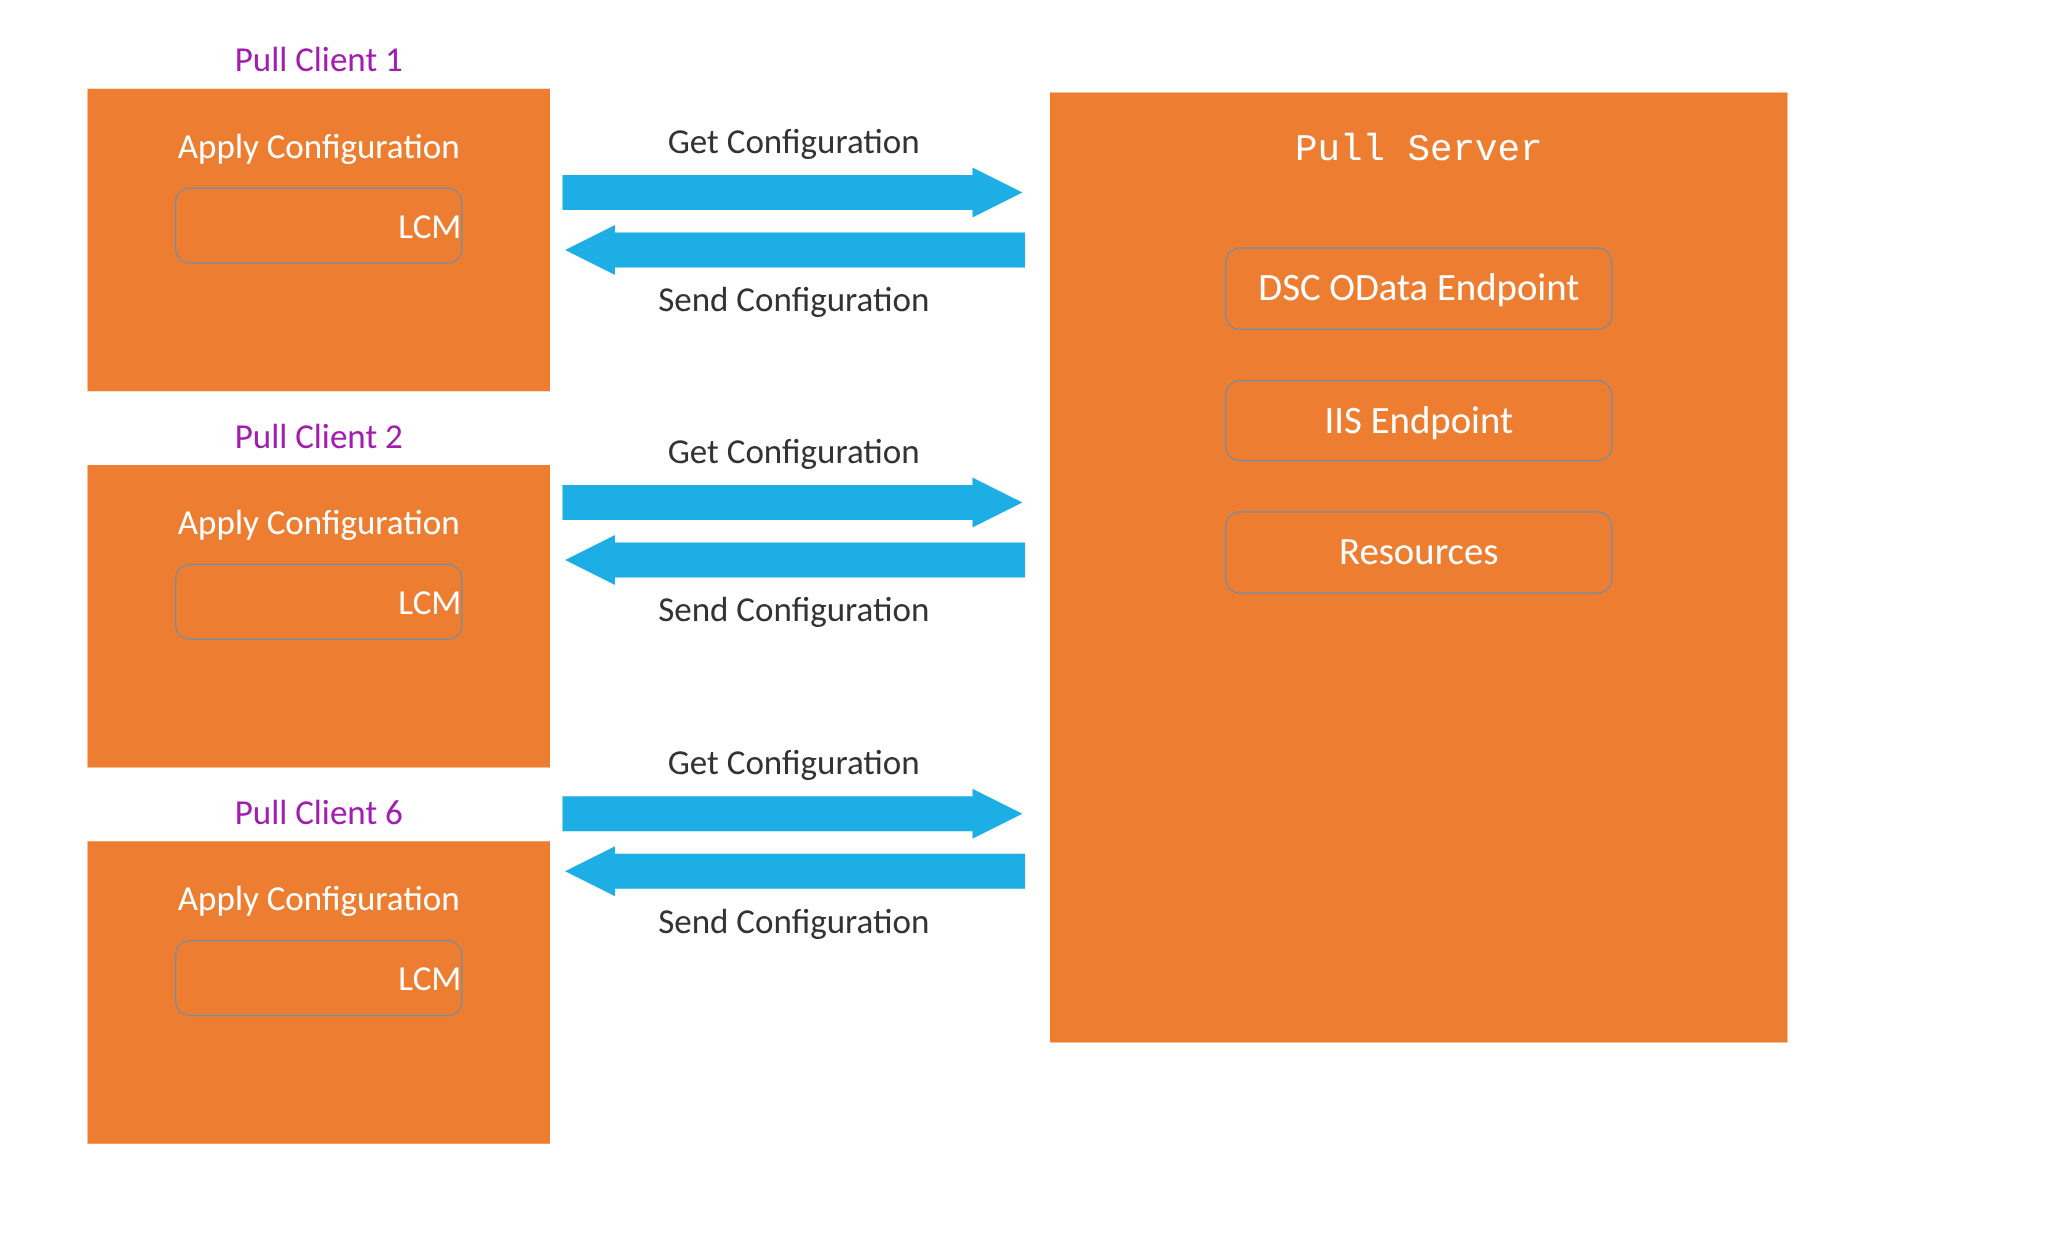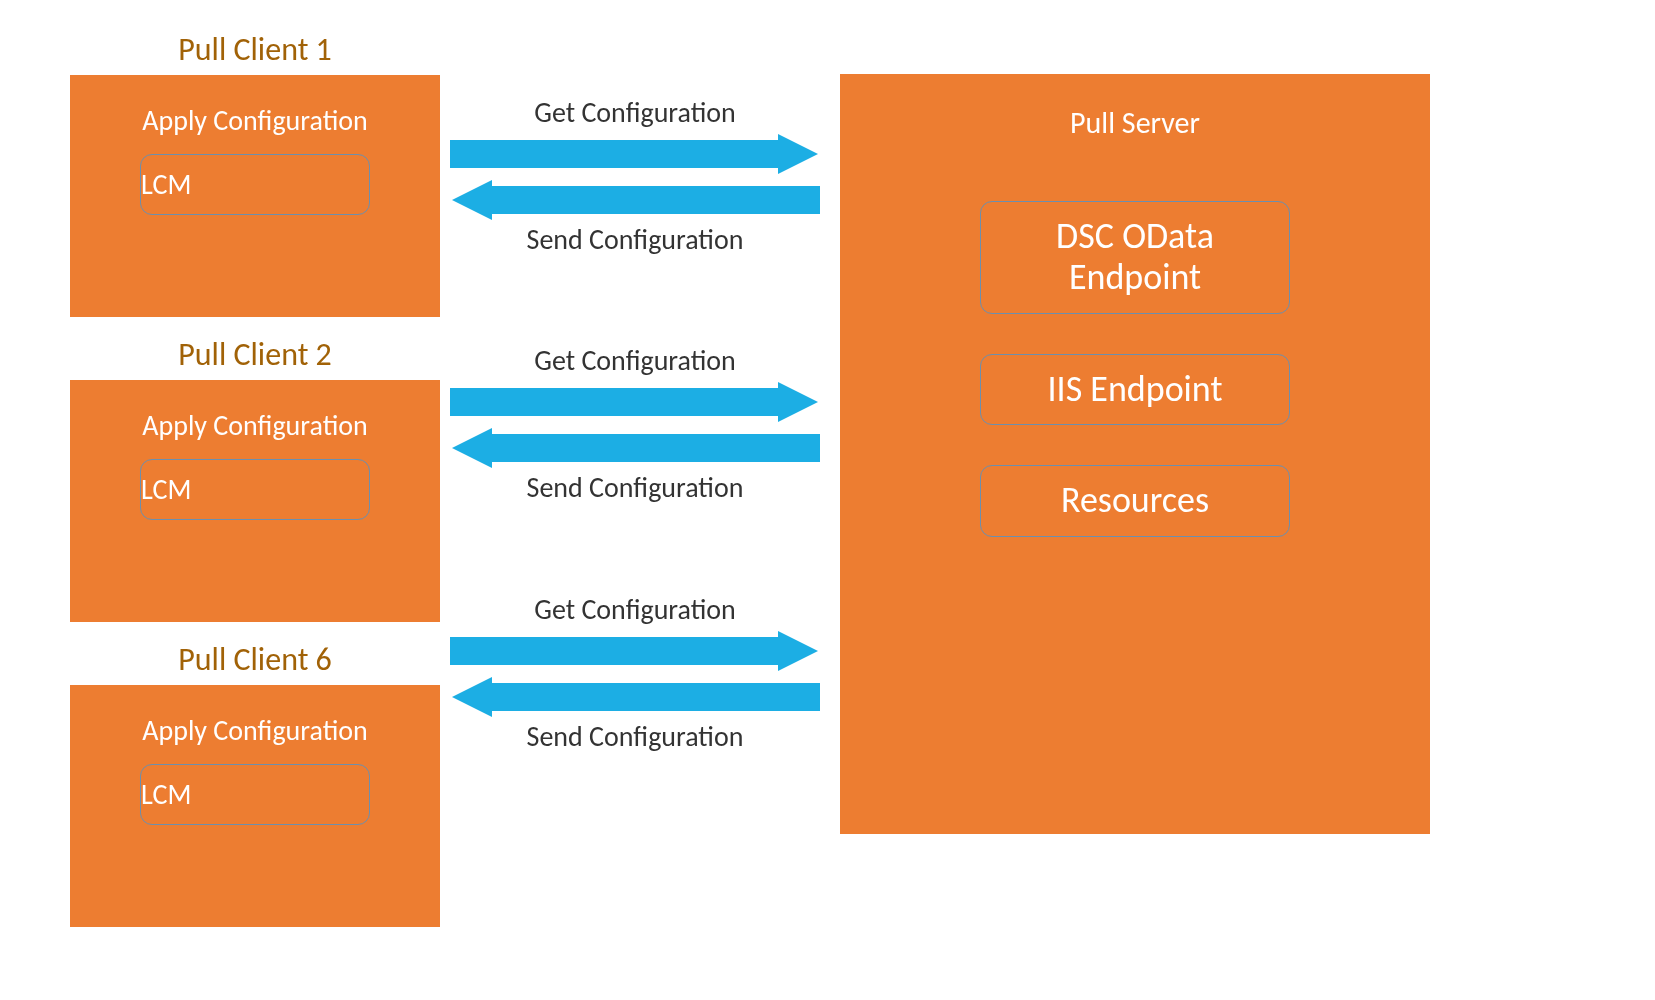--- a/index.html
+++ b/index.html
@@ -21,22 +21,22 @@
     
     .clients-col {
       width: 370px;
       display: flex;
       flex-direction: column;
     }
     .client-group {
       margin-bottom: 18px;
     }
     .client-title {
-      font-size: 32px;
-      color: #a16207;
+      font-size: 28px;
+      color: #a21caf;
       text-align: center;
       margin-bottom: 6px;
     }
     .client-box {
       background: #ed7d31;
       width: 100%;
       height: 242px;
       padding: 28px 20px 24px 20px;
       display: flex;
       flex-direction: column;
@@ -47,21 +47,21 @@
       font-size: 28px;
       margin-bottom: 16px;
     }
     .lcm-box {
       border: 1px solid #6c8fae;
       border-radius: 12px;
       color: #fff;
       font-size: 28px;
       padding: 12px 0;
       width: 230px;
-      text-align: left;
+      text-align: right;
     }
     
     .arrows-col {
       width: 390px;
       display: flex;
       flex-direction: column;
       padding-top: 65px;
     }
     .arrow-pair {
       height: 250px;
@@ -129,26 +129,27 @@
       height: 760px;
       padding: 30px 54px 30px 54px;
       display: flex;
       flex-direction: column;
       align-items: center;
     }
     .server-title {
       color: #fff;
       font-size: 30px;
       margin-bottom: 60px;
+      font-family: Liberation Mono, monospace;
     }
     .server-subbox {
       border: 1px solid #6c8fae;
       border-radius: 12px;
       color: #fff;
-      font-size: 36px;
+      font-size: 31px;
       width: 310px;
       text-align: center;
       padding: 14px 8px;
       margin-bottom: 40px;
       line-height: 1.15;
     }
   </style>
 </head>
 <body>
 

